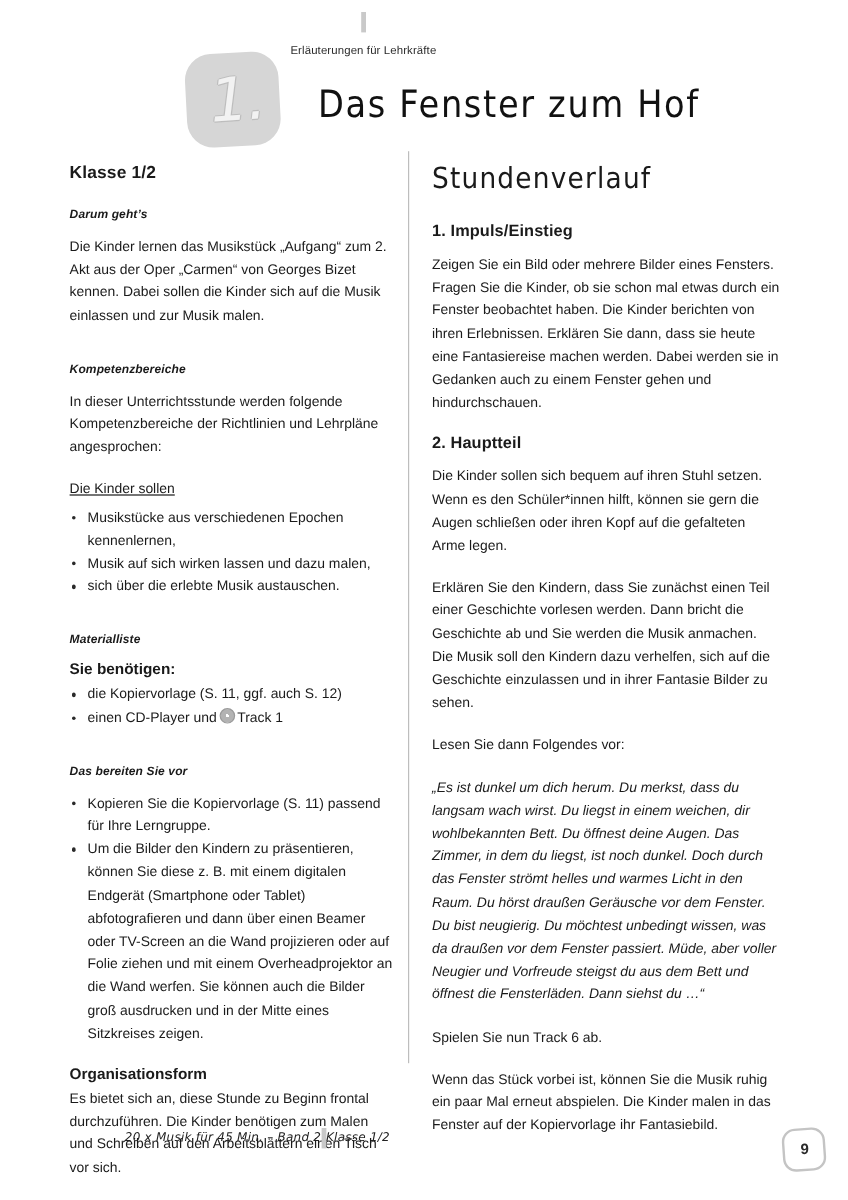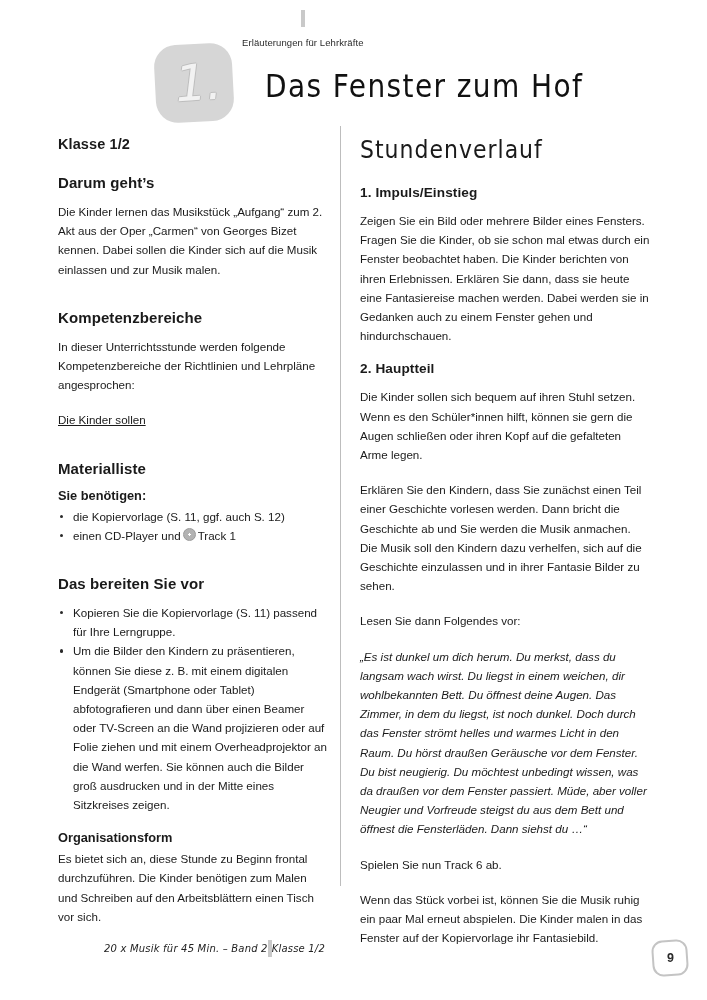--- a/index.html
+++ b/index.html
@@ -111,24 +111,25 @@
   .col-right { left: 360px; width: 290px; }
 
   
   .h-class {
     font-size: 14.5px;
     font-weight: 600;
     margin: 0 0 22px 0;
     letter-spacing: 0.1px;
   }
   .h2 {
-    font-size: 15px;
+    font-size: 10px;
     font-weight: 600;
     margin: 0 0 11px 0;
     letter-spacing: 0.1px;
+    font-style: italic;
   }
   .h2.spaced { margin-top: 30px; }
   .h2-script {
     font-family: "DejaVu Sans", sans-serif;
     font-size: 22px;
     font-weight: 400;
     letter-spacing: 1px;
     margin: 0 0 24px 0;
     transform: scaleY(1.1);
     transform-origin: left top;
@@ -257,20 +258,25 @@
   <div class="col col-left">
 
     <div class="h-class">Klasse 1/2</div>
 
     <div class="h2">Darum geht’s</div>
     <p class="body">Die Kinder lernen das Musikstück „Aufgang“ zum 2. Akt aus der Oper „Carmen“ von Georges Bizet kennen. Dabei sollen die Kinder sich auf die Musik einlassen und zur Musik malen.</p>
 
     <div class="h2 spaced">Kompetenzbereiche</div>
     <p class="body">In dieser Unterrichtsstunde werden folgende Kompetenzbereiche der Richtlinien und Lehrpläne angesprochen:</p>
     <p class="body tight">Die Kinder sollen</p>
+    <ul class="bullets">
+      <li>Musikstücke aus verschiedenen Epochen kennenlernen,</li>
+      <li>Musik auf sich wirken lassen und dazu malen,</li>
+      <li>sich über die erlebte Musik austauschen.</li>
+    </ul>
 
     <div class="h2 spaced">Materialliste</div>
     <div class="h3">Sie benötigen:</div>
     <ul class="bullets">
       <li>die Kopiervorlage (S. 11, ggf. auch S. 12)</li>
       <li><span>einen CD-Player und</span><span class="cd-icon"></span><span>Track 1</span></li>
     </ul>
 
     <div class="h2 spaced">Das bereiten Sie vor</div>
     <ul class="bullets">

